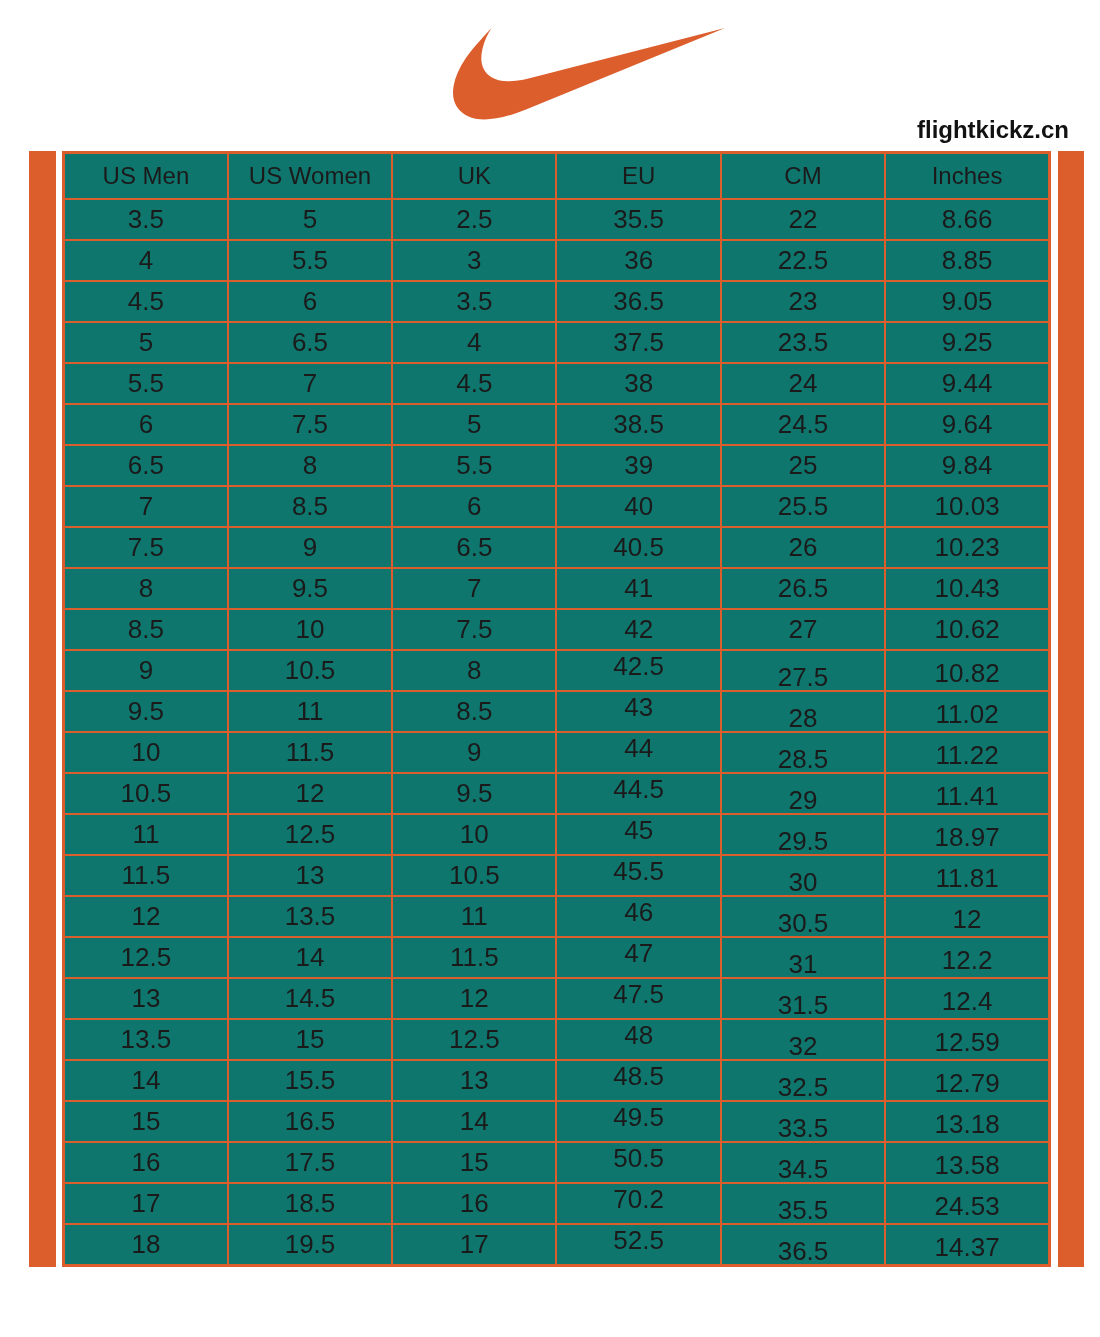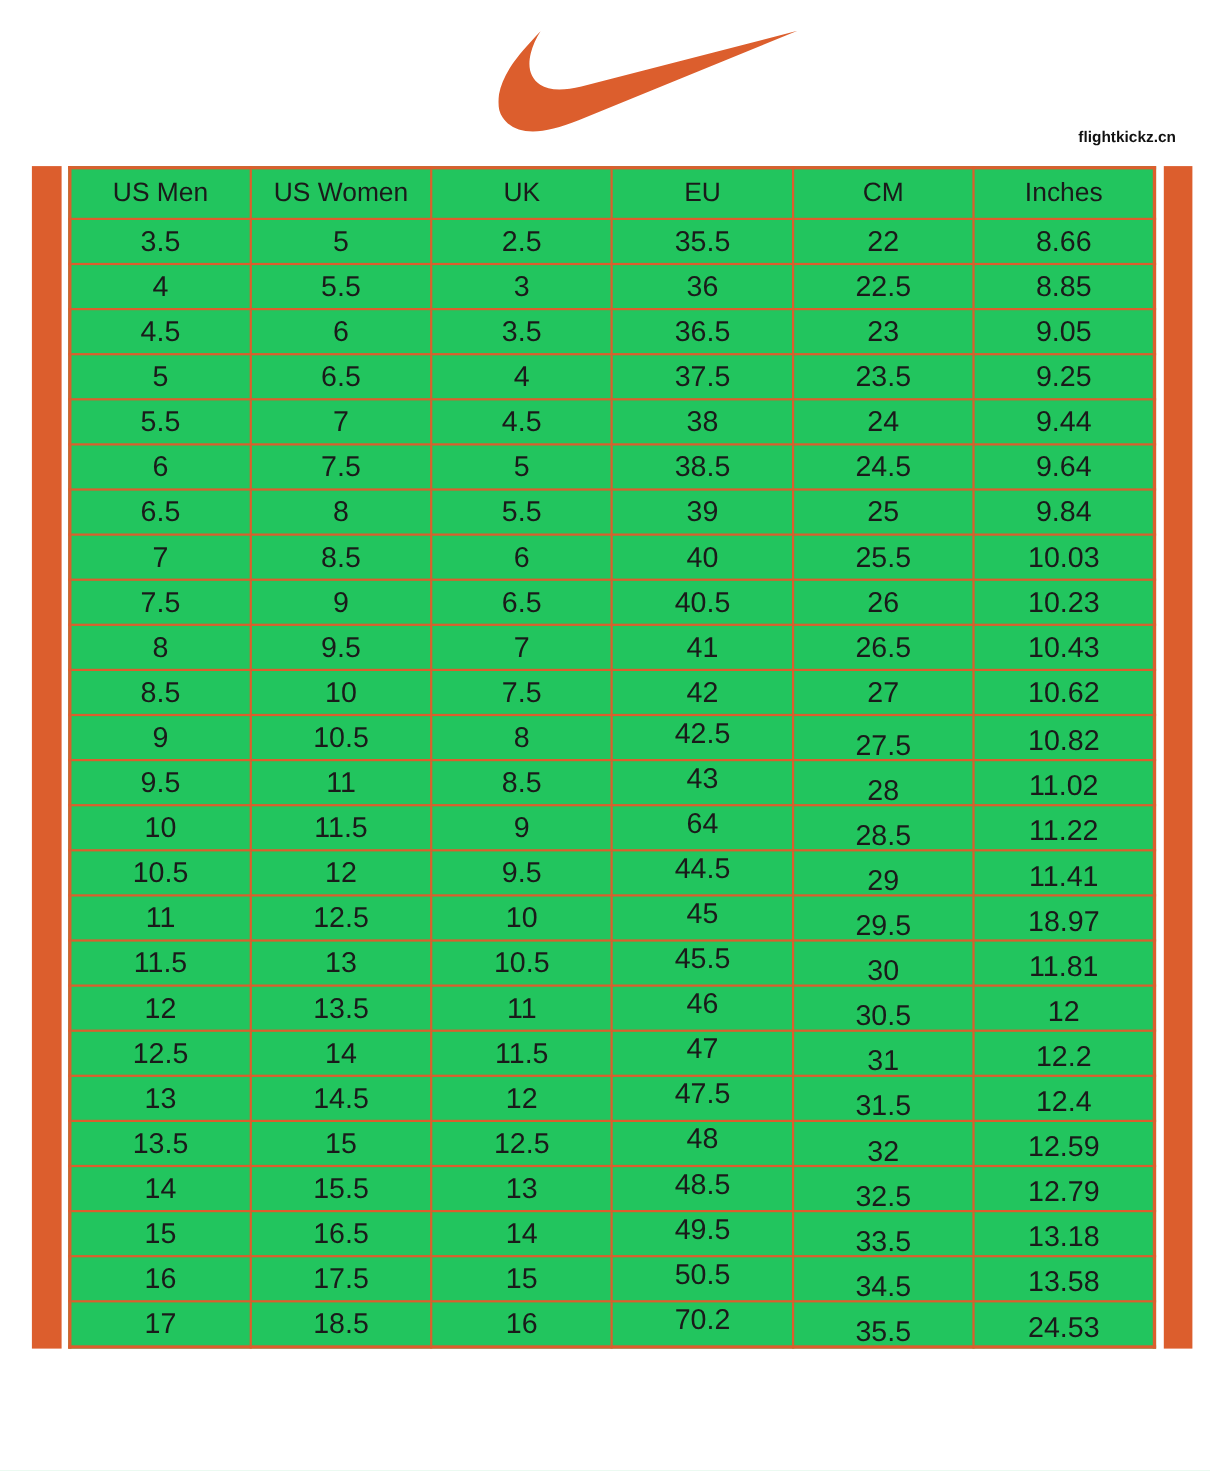--- a/index.html
+++ b/index.html
@@ -17,38 +17,38 @@
   
   .logo-wrap {
     position: absolute; left: 453px; top: 28px;
     width: 272px; height: 92px;
   }
   .logo-wrap svg { display: block; width: 100%; height: 100%; }
 
   
   .site-name {
     position: absolute; top: 116px; right: 31px;
-    font-size: 14px; font-weight: 600; letter-spacing: 0px;
+    font-size: 24px; font-weight: 600; letter-spacing: 0px;
     color: #111111;
   }
 
   
   .table-wrap {
     position: absolute; left: 29px; top: 151px;
     display: flex; align-items: stretch;
   }
   .accent-bar { background: var(--orange); flex: 0 0 auto; }
   .accent-bar.left  { width: 27px; margin-right: 6px; }
   .accent-bar.right { width: 26px; margin-left: 7px; }
 
   table.size-table {
     border-collapse: collapse;
     table-layout: fixed;
     width: 989px;
-    background: #22c55e;
+    background: #0f766e;
     border: 3px solid var(--orange);
   }
   .size-table th, .size-table td {
     border: 2px solid var(--orange);
     text-align: center;
     vertical-align: middle;
     padding: 0;
     line-height: 1;
     color: var(--text);
     overflow: hidden;
@@ -197,21 +197,21 @@
             <td>11</td>
             <td>8.5</td>
             <td>43</td>
             <td>28</td>
             <td>11.02</td>
           </tr>
           <tr>
             <td>10</td>
             <td>11.5</td>
             <td>9</td>
-            <td>64</td>
+            <td>44</td>
             <td>28.5</td>
             <td>11.22</td>
           </tr>
           <tr>
             <td>10.5</td>
             <td>12</td>
             <td>9.5</td>
             <td>44.5</td>
             <td>29</td>
             <td>11.41</td>
@@ -289,19 +289,27 @@
             <td>13.58</td>
           </tr>
           <tr>
             <td>17</td>
             <td>18.5</td>
             <td>16</td>
             <td>70.2</td>
             <td>35.5</td>
             <td>24.53</td>
           </tr>
+          <tr>
+            <td>18</td>
+            <td>19.5</td>
+            <td>17</td>
+            <td>52.5</td>
+            <td>36.5</td>
+            <td>14.37</td>
+          </tr>
         </tbody>
     </table>
 
     <div class="accent-bar right"></div>
   </div>
 
 </div>
 
 </body></html>

